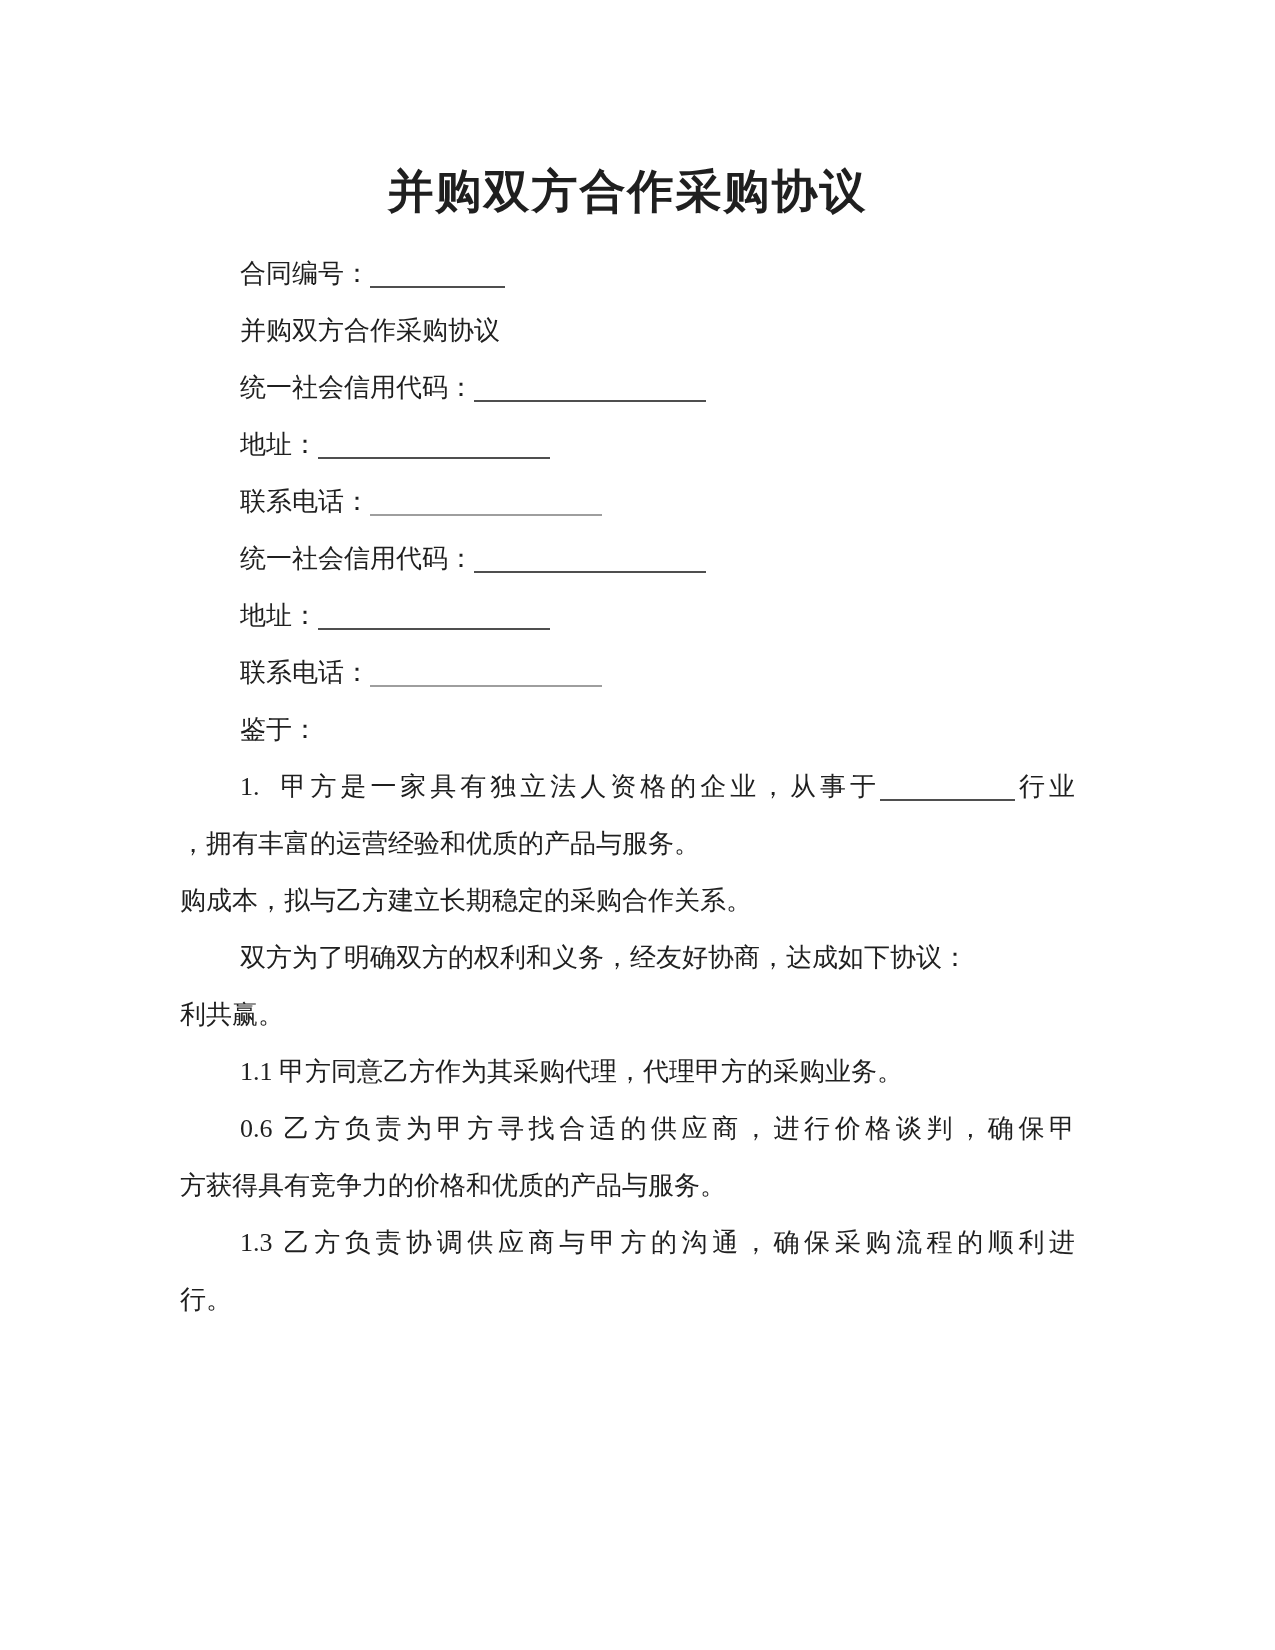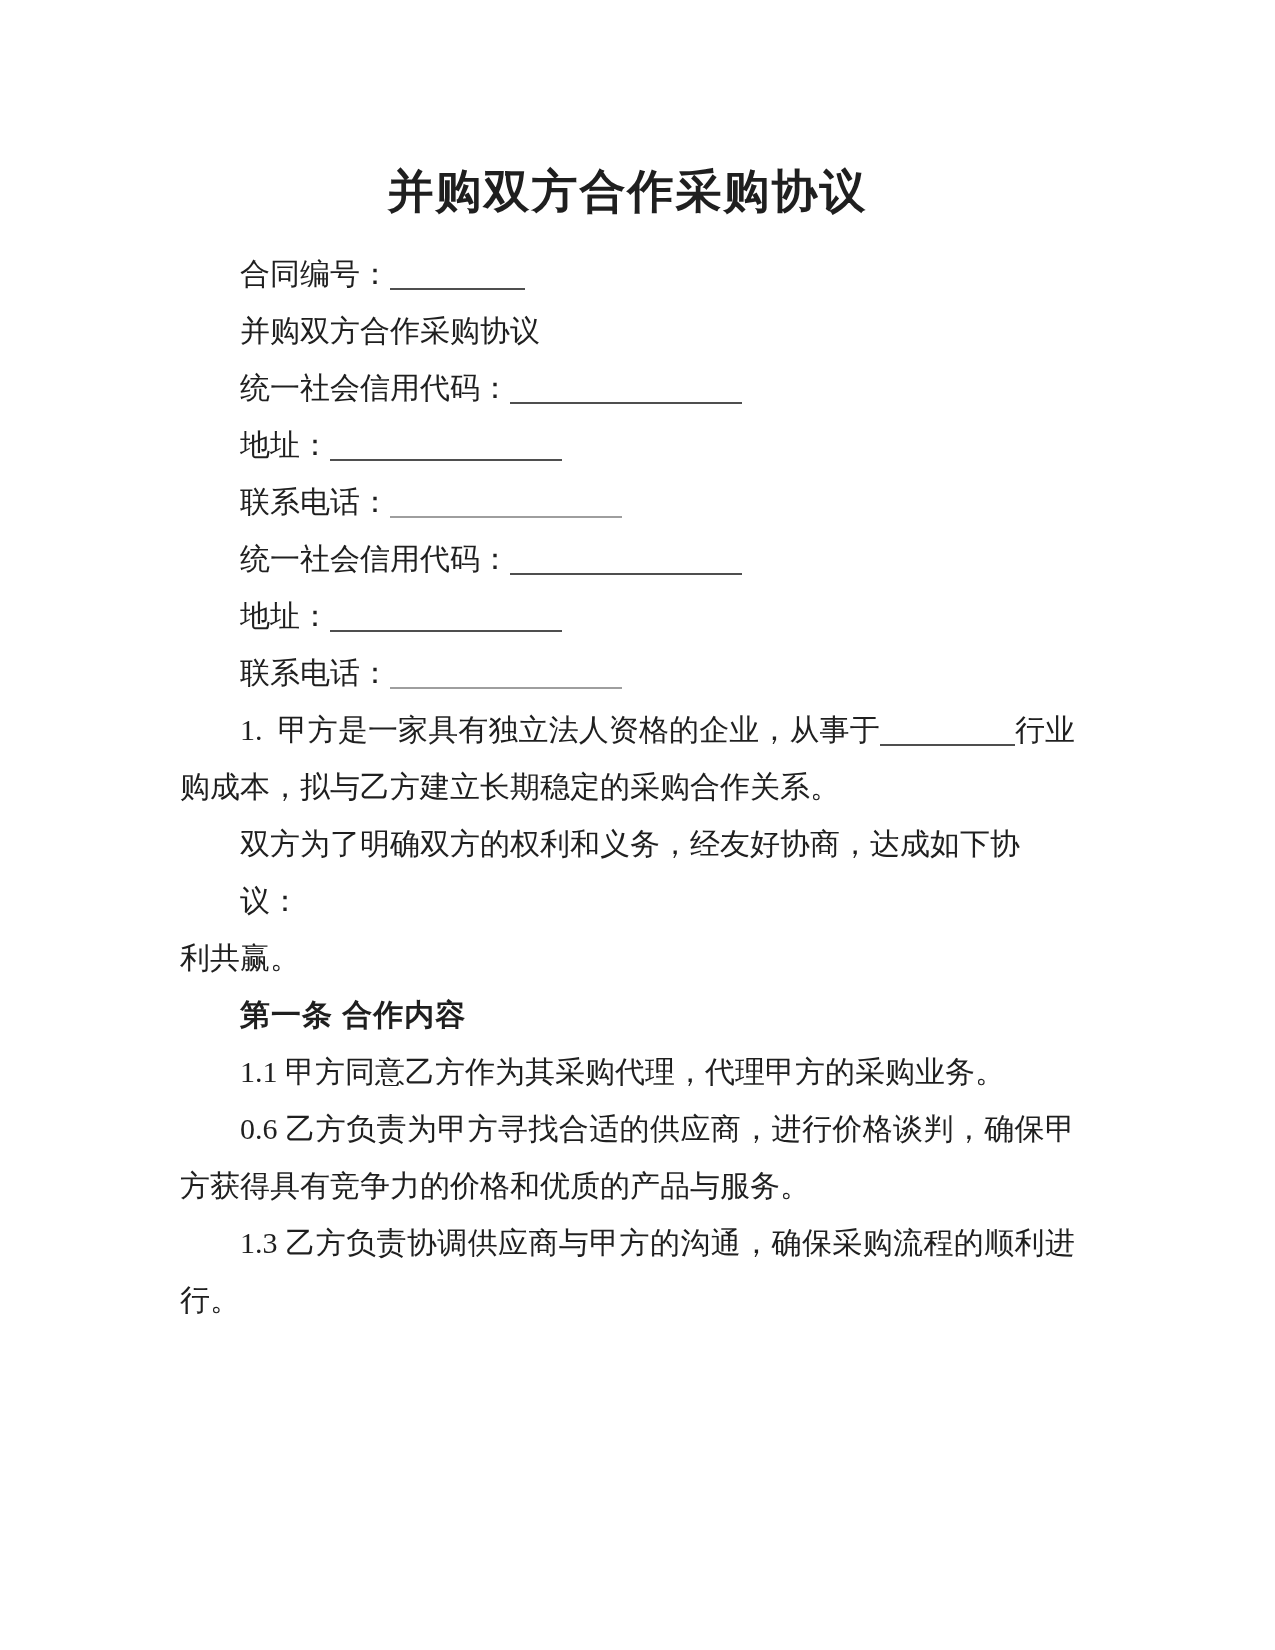--- a/index.html
+++ b/index.html
@@ -30,21 +30,21 @@
     letter-spacing: 2px;
     white-space: pre;
   }
   .doc-body {
     position: absolute;
     top: 229px;
     left: 180px;
     width: 895px;
   }
   .line {
-    font-size: 30px;
+    font-size: 26px;
     line-height: 57px;
     white-space: pre-wrap;
     letter-spacing: 0px;
   }
   .line.indent {
     padding-left: 60px;
   }
   .line.full {
     text-align: justify;
     text-align-last: justify;
@@ -73,24 +73,25 @@
   <div class="doc-title">并购双方合作采购协议</div>
   <div class="doc-body">
       <div class="line indent"><span>合同编号：</span><span class="blank" style="width: 135px;"></span></div>
       <div class="line indent"><span>并购双方合作采购协议</span></div>
       <div class="line indent"><span>统一社会信用代码：</span><span class="blank" style="width: 232px;"></span></div>
       <div class="line indent"><span>地址：</span><span class="blank" style="width: 232px;"></span></div>
       <div class="line indent"><span>联系电话：</span><span class="blank light" style="width: 232px;"></span></div>
       <div class="line indent"><span>统一社会信用代码：</span><span class="blank" style="width: 232px;"></span></div>
       <div class="line indent"><span>地址：</span><span class="blank" style="width: 232px;"></span></div>
       <div class="line indent"><span>联系电话：</span><span class="blank light" style="width: 232px;"></span></div>
+      <div class="line indent"><span>鉴于：</span></div>
       <div class="line indent full"><span>1.  甲方是一家具有独立法人资格的企业，从事于</span><span class="blank" style="width: 135px;"></span><span>行业</span></div>
+      <div class="line"><span>，拥有丰富的运营经验和优质的产品与服务。</span></div>
       <div class="line"><span>购成本，拟与乙方建立长期稳定的采购合作关系。</span></div>
       <div class="line indent"><span>双方为了明确双方的权利和义务，经友好协商，达成如下协议：</span></div>
       <div class="line"><span>利共赢。</span></div>
-      <div class="line indent heading"><span>第一条 合作内容</span></div>
       <div class="line indent"><span>1.1 甲方同意乙方作为其采购代理，代理甲方的采购业务。</span></div>
       <div class="line indent full"><span>0.6 乙方负责为甲方寻找合适的供应商，进行价格谈判，确保甲</span></div>
       <div class="line"><span>方获得具有竞争力的价格和优质的产品与服务。</span></div>
       <div class="line indent full"><span>1.3 乙方负责协调供应商与甲方的沟通，确保采购流程的顺利进</span></div>
       <div class="line"><span>行。</span></div>
     </div>
 </div>
 
 </body></html>

